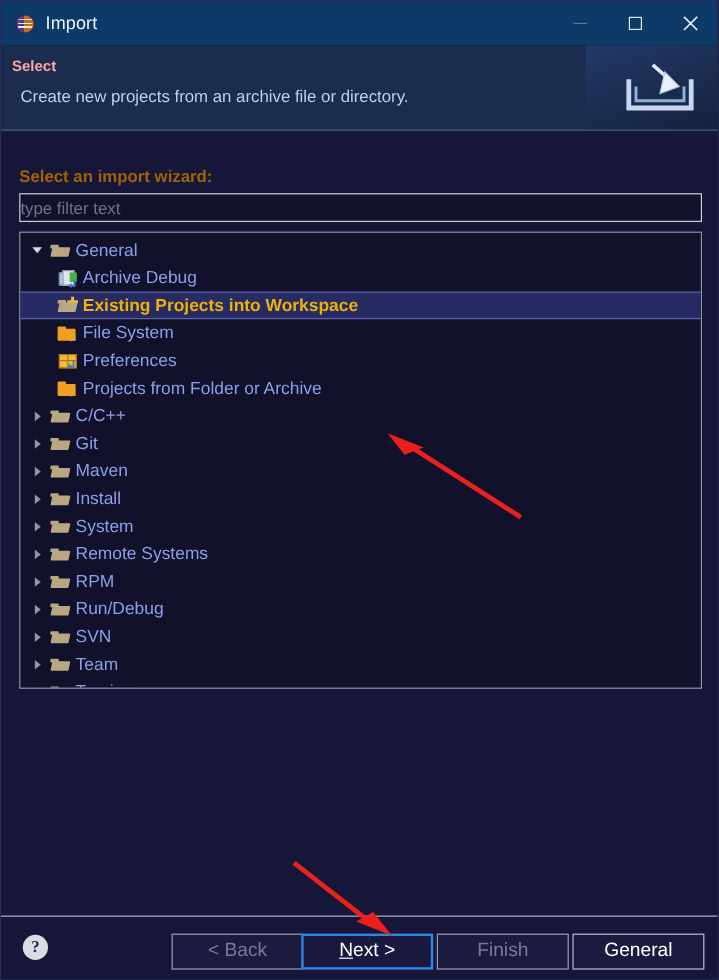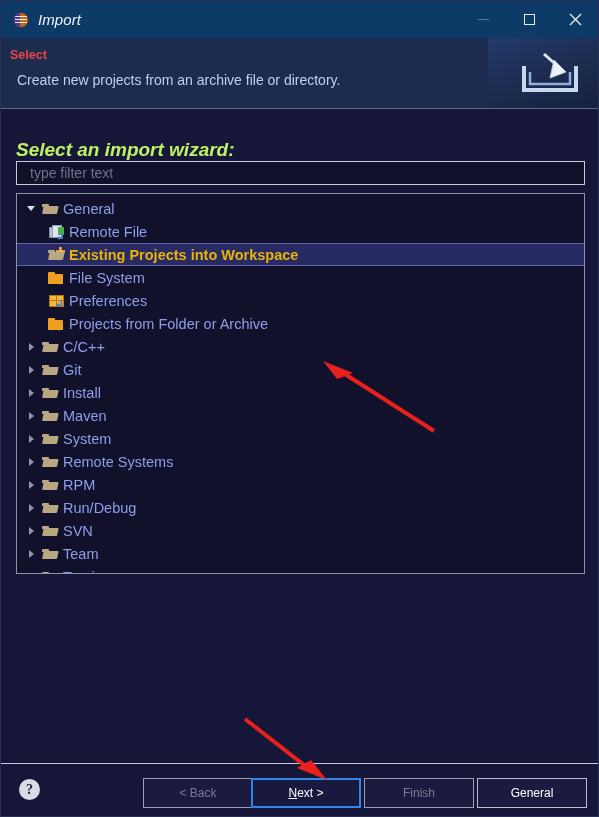--- a/index.html
+++ b/index.html
@@ -19,21 +19,20 @@
     display: flex; flex-direction: column;
   }
 
   
   #titlebar {
     height: 37px;
     background: #0d3a66;
     display: flex; align-items: center;
     flex: 0 0 auto;
     position: relative;
-    font-style: italic;
   }
   #titlebar .eclipse-icon {
     width: 16px; height: 16px;
     margin-left: 12px; margin-right: 9px;
     border-radius: 50%;
     background: #c06a1c;
     border: 1px solid #3b2a6a;
     position: relative;
     overflow: hidden;
   }
@@ -70,21 +69,21 @@
   #header {
     flex: 0 0 auto;
     height: 71px;
     background: #1b2c4e;
     position: relative;
     border-bottom: 1px solid #5c6a86;
     overflow: hidden;
   }
   #header .hdr-title {
     position: absolute; left: 9px; top: 10px;
-    color: #ef4444; font-size: 12.5px; font-weight: bold; text-align: right;
+    color: #fca5a5; font-size: 12.5px; font-weight: bold; text-align: right;
   }
   #header .hdr-desc {
     position: absolute; left: 16px; top: 34px;
     color: #bcd2ec; font-size: 14px;
   }
   #header .hdr-band {
     position: absolute; right: 0; top: 0; width: 110px; height: 100%;
     background: linear-gradient(160deg, #24396b 0%, #1b2c4e 55%, #15223e 100%);
   }
   #header .hdr-graphic {
@@ -94,30 +93,30 @@
 
   
   #body {
     flex: 1 1 auto;
     position: relative;
     background: #161638;
     padding: 0 15px;
   }
   #wizard-label {
     position: absolute; left: 15px; top: 30px;
-    color: #bef264; font-size: 19px; font-weight: bold; font-style: italic;
+    color: #a16207; font-size: 14px; font-weight: bold;
   }
   #filter-input {
     position: absolute; left: 15px; top: 52px;
     width: 569px; height: 24px;
     background: #11112c;
     border: 1px solid #c8cdd8;
     color: #fdba74;
     font-size: 14px; font-family: "Liberation Sans", sans-serif;
-    padding: 0 13px;
+    padding: 0 0;
     outline: none;
   }
   #filter-input::placeholder { color: #6f7388; opacity: 1; }
 
   #tree {
     position: absolute; left: 15px; top: 84px;
     width: 569px; height: 381px;
     background: #11112c;
     border: 1px solid #8d93a6;
     overflow: hidden;
@@ -246,21 +245,21 @@
     display: flex; align-items: center; justify-content: center;
     color: #20203f; font-size: 14px; font-weight: bold;
     font-family: "Liberation Serif", serif;
   }
   .btn {
     position: absolute; top: 14px;
     height: 30px;
     background: #1b1b40;
     border: 1px solid #b9bfcd;
     color: #ffffff;
-    font-size: 12px;
+    font-size: 16px;
     font-family: "Liberation Sans", sans-serif;
     display: flex; align-items: center; justify-content: center;
     cursor: default;
   }
   .btn.disabled { color: #767c92; border-color: #9aa0b0; }
   .btn.focused {
     border: 2px solid #2f86e8;
     background: #191940;
   }
   .btn u { text-decoration: underline; }
@@ -335,21 +334,21 @@
             <span class="archive-ico">
               <i class="page2"></i>
               <i class="page"></i>
               <i class="sq"></i>
               <svg class="mini-arrow" viewBox="0 0 8 8">
                 <path d="M6 0 L6 6 L1 6" fill="none" stroke="#3f7ad1" stroke-width="1.6"></path>
                 <path d="M3 3 L0 6 L3 8 Z" fill="#3f7ad1"></path>
               </svg>
             </span>
           </div>
-          <span class="label">Remote File</span>
+          <span class="label">Archive Debug</span>
         </div>
         <div class="row selected">
           <div class="twisty indent-2"></div>
           <div class="ico">
             <span class="folder-open">
               <svg class="badge-plus" viewBox="0 0 9 9">
                 <path d="M4.5 0 L4.5 9 M0 4.5 L9 4.5" stroke="#f3b73e" stroke-width="2.6"></path>
               </svg>
             </span>
           </div>
@@ -413,30 +412,30 @@
           </div>
           <span class="label">Git</span>
         </div>
         <div class="row">
           <div class="twisty indent-1">
             <span class="tri-collapsed"></span>
           </div>
           <div class="ico">
             <span class="folder-open"></span>
           </div>
+          <span class="label">Maven</span>
+        </div>
+        <div class="row">
+          <div class="twisty indent-1">
+            <span class="tri-collapsed"></span>
+          </div>
+          <div class="ico">
+            <span class="folder-open"></span>
+          </div>
           <span class="label">Install</span>
-        </div>
-        <div class="row">
-          <div class="twisty indent-1">
-            <span class="tri-collapsed"></span>
-          </div>
-          <div class="ico">
-            <span class="folder-open"></span>
-          </div>
-          <span class="label">Maven</span>
         </div>
         <div class="row">
           <div class="twisty indent-1">
             <span class="tri-collapsed"></span>
           </div>
           <div class="ico">
             <span class="folder-open"></span>
           </div>
           <span class="label">System</span>
         </div>

